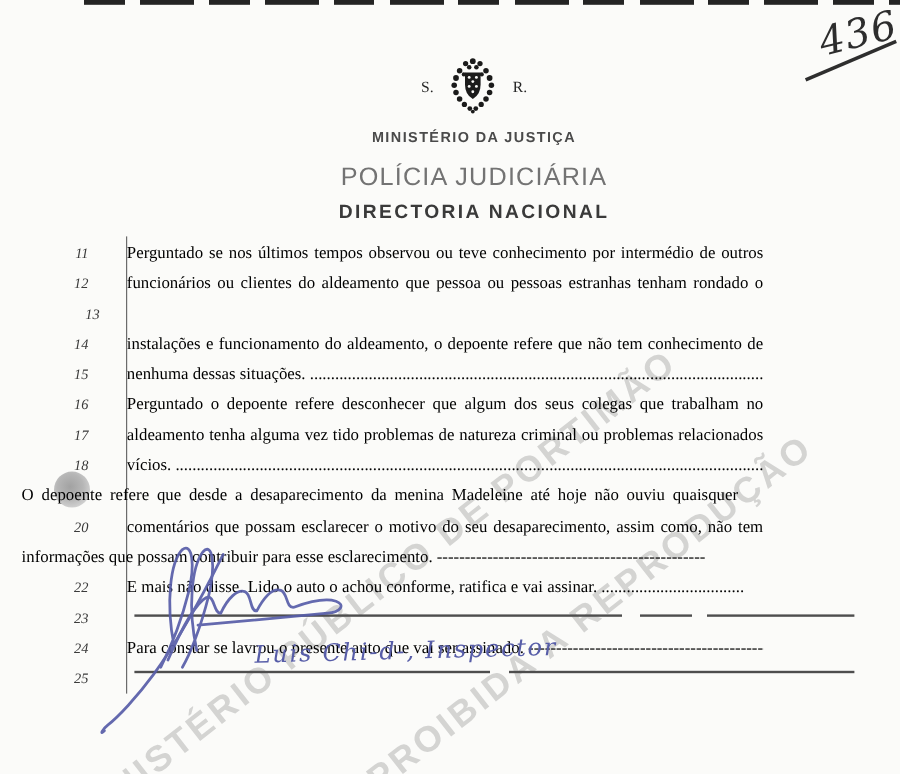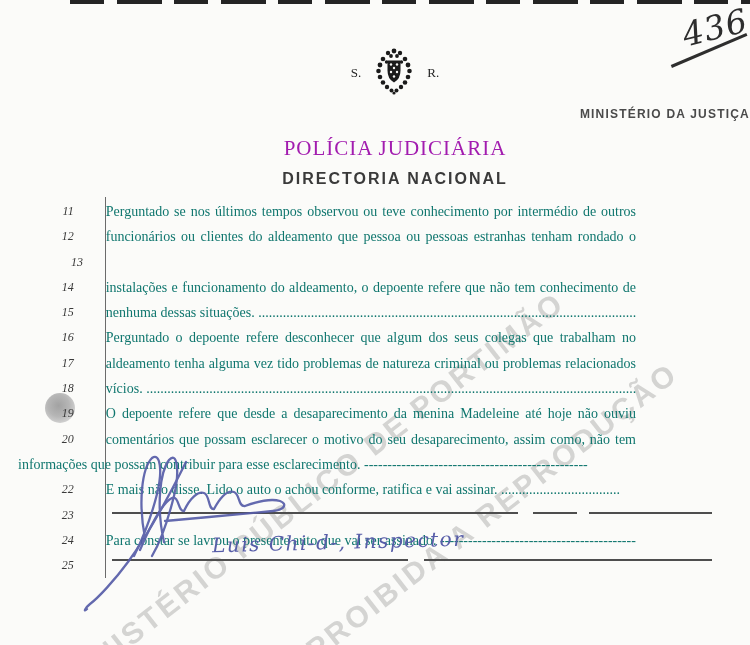--- a/index.html
+++ b/index.html
@@ -35,25 +35,25 @@
 
   
   .header{
     position:absolute;left:40px;top:48px;width:710px;
     text-align:center;z-index:2;
   }
   .crest-row{display:flex;justify-content:center;align-items:center;gap:13px;height:50px;}
   .initial{font-family:"Liberation Serif",serif;font-size:13px;color:#262626;}
   .ministry{
     margin-top:9px;font-family:"Liberation Sans",sans-serif;
-    font-size:12px;letter-spacing:1.2px;color:#4a4a4a;font-weight:bold;text-align:right;
+    font-size:12px;letter-spacing:1.2px;color:#4a4a4a;font-weight:bold;
   }
   .title{
-    margin-top:15px;font-family:Liberation Serif, serif;
-    font-size:21px;letter-spacing:1px;color:#a21caf;
+    margin-top:15px;font-family:Liberation Sans, sans-serif;
+    font-size:21px;letter-spacing:1px;color:#737373;
   }
   .subtitle{
     margin-top:9px;font-family:"Liberation Sans",sans-serif;
     font-size:16px;letter-spacing:2px;color:#3a3a3a;font-weight:bold;
   }
 
   
   .wm{
     position:absolute;transform-origin:0 0;transform:rotate(-38deg);
     font-family:"Liberation Sans",sans-serif;font-size:30px;letter-spacing:3px;
@@ -71,21 +71,21 @@
 
   
   .doc{position:absolute;left:0;top:199px;width:636px;z-index:2;}
   .vrule{position:absolute;left:105px;top:197px;width:1.3px;height:381px;background:#6b6b6b;z-index:2;}
   .row{display:flex;height:25.3px;line-height:25.3px;}
   .num{
     width:97px;text-align:right;padding-right:14px;box-sizing:border-box;
     font-style:italic;font-size:12px;color:#3a3a3a;
   }
   .txt{
-    margin-left:18px;width:597px;font-size:14px;color:#0f766e;overflow:hidden;
+    margin-left:18px;width:597px;font-size:14px;color:#000000;overflow:hidden;
   }
   .txt.fill{text-align:justify;text-align-last:justify;}
   .txt.leader{white-space:nowrap;}
 
   
   .rule23{
     position:absolute;left:112px;top:512px;width:600px;height:1.6px;z-index:2;
     background:linear-gradient(90deg,#4e4e4e 0 406px,transparent 406px 421px,
       #4e4e4e 421px 465px,transparent 465px 477px,#4e4e4e 477px 600px);
   }
@@ -193,21 +193,20 @@
       </div>
     <div class="row">
         <span class="num">17</span>
         <span class="txt fill">aldeamento tenha alguma vez tido problemas de natureza criminal ou problemas relacionados com</span>
       </div>
     <div class="row">
         <span class="num">18</span>
         <span class="txt leader">vícios. ............................................................................................................................................................</span>
       </div>
     <div class="row">
-        <span class="num">19</span>
         <span class="txt fill">O depoente refere que desde a desaparecimento da menina Madeleine até hoje não ouviu quaisquer</span>
       </div>
     <div class="row">
         <span class="num">20</span>
         <span class="txt fill">comentários que possam esclarecer o motivo do seu desaparecimento, assim como, não tem mais</span>
       </div>
     <div class="row">
         <span class="txt leader">informações que possam contribuir para esse esclarecimento. ------------------------------------------------</span>
       </div>
     <div class="row">

